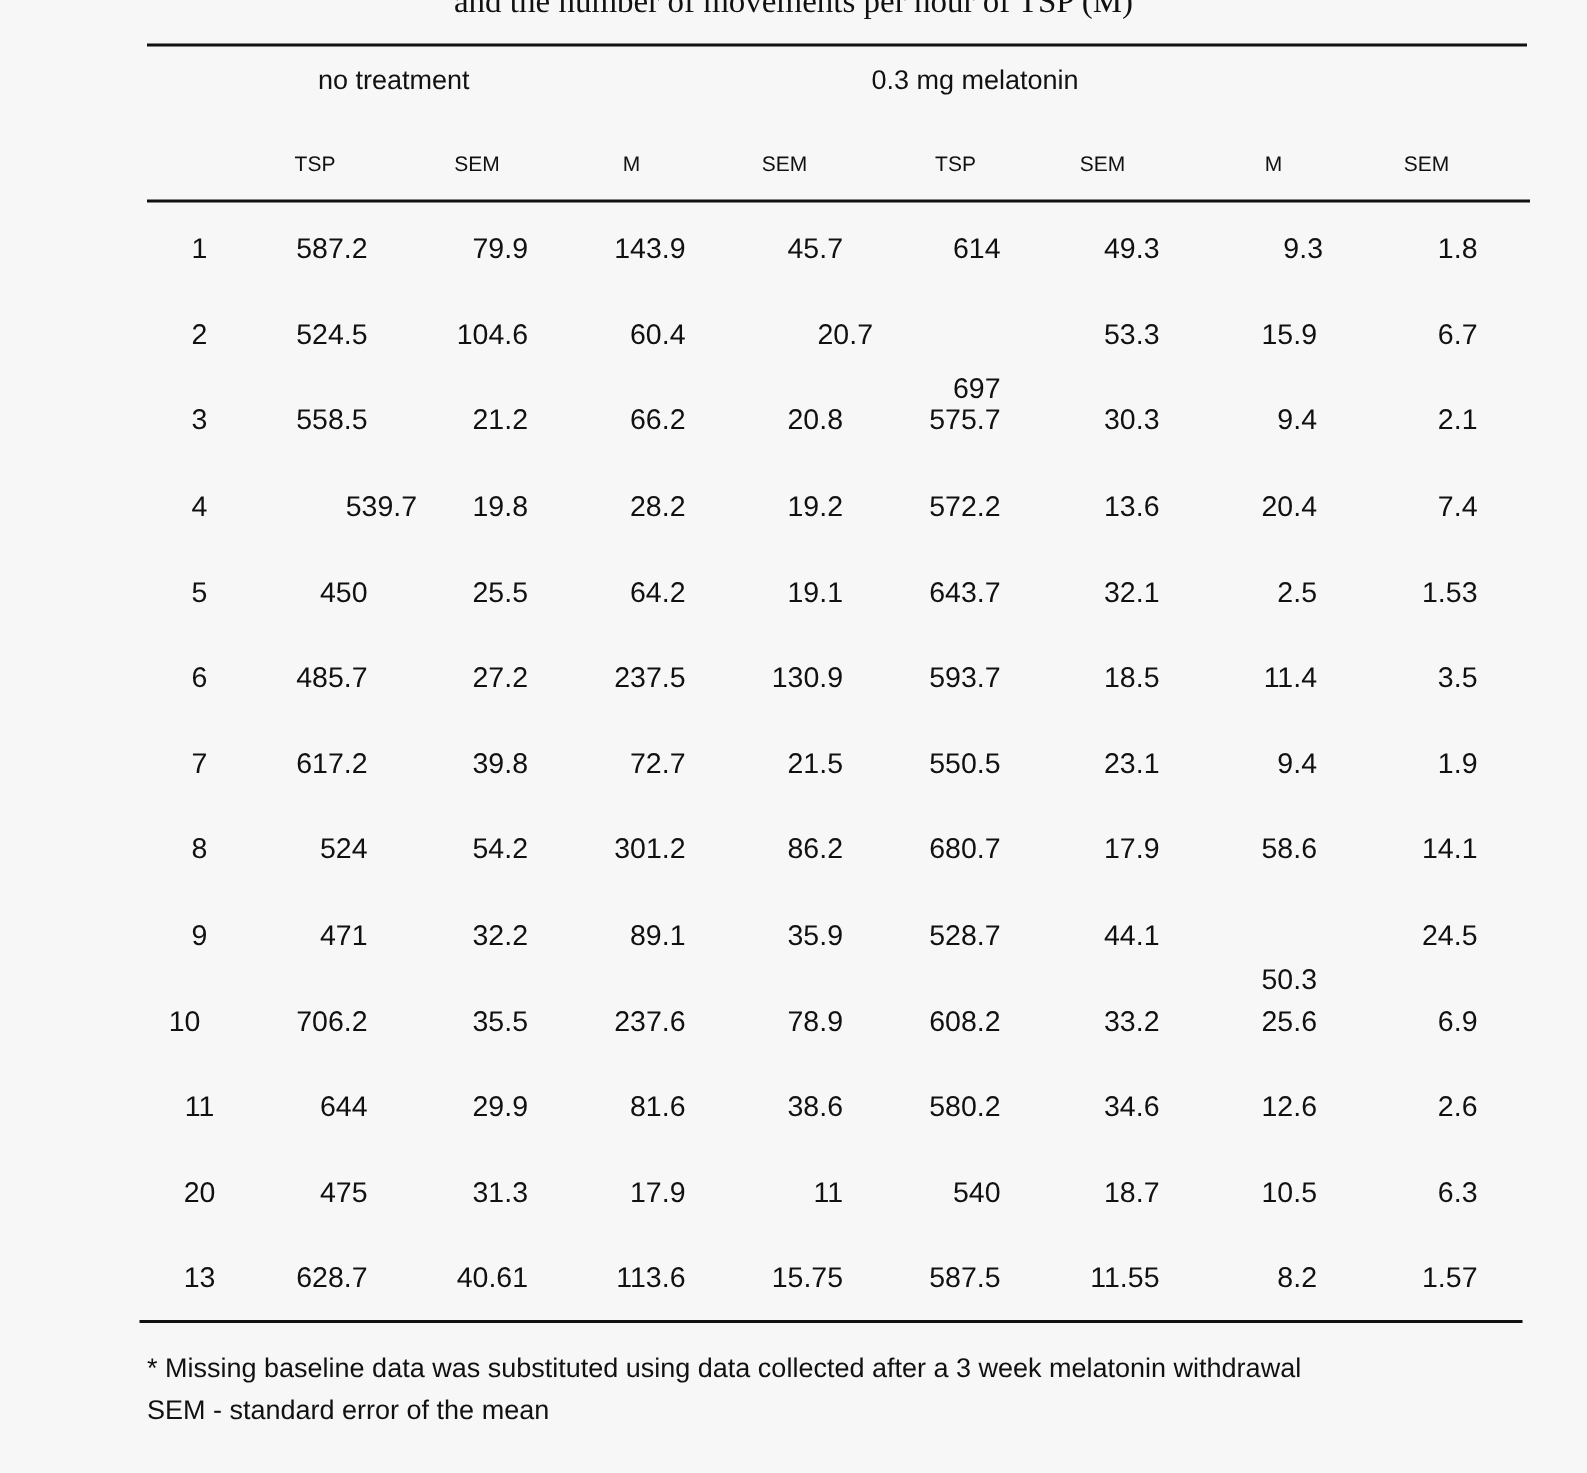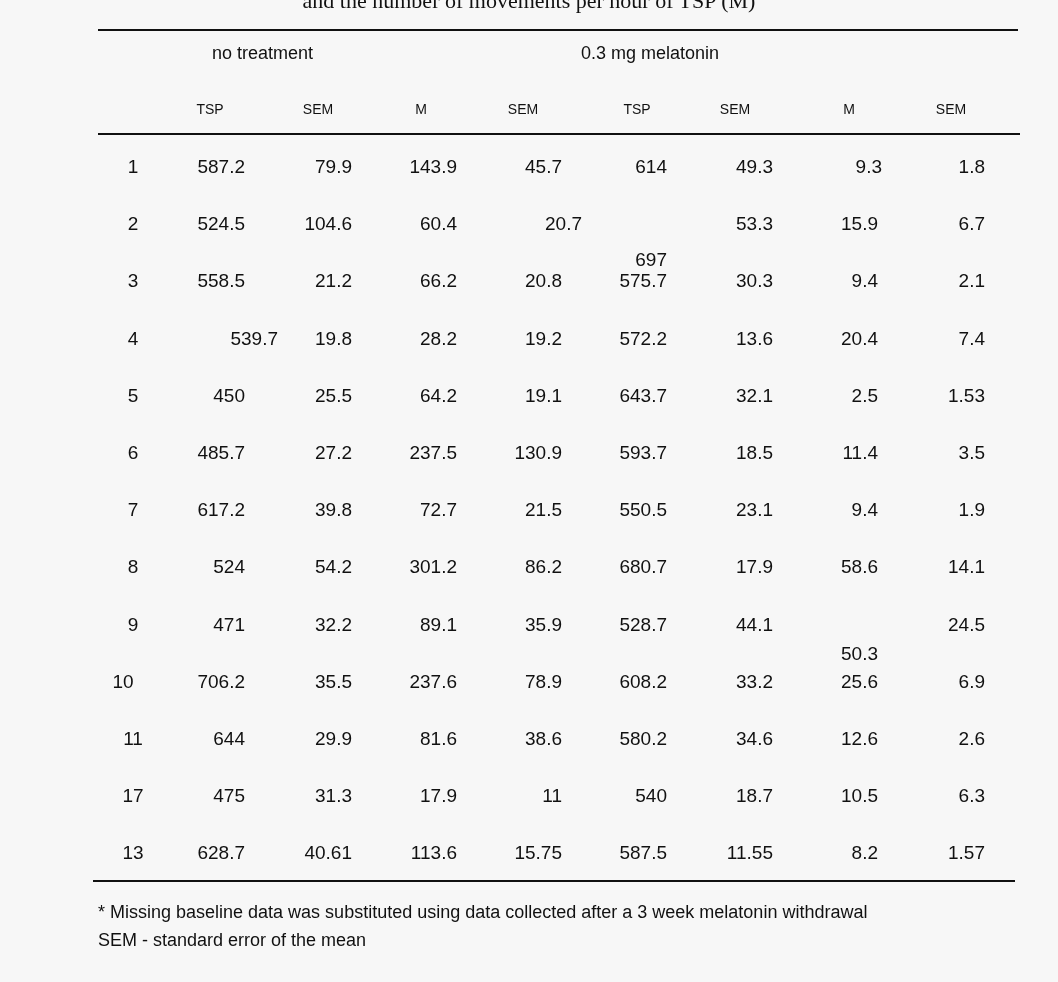--- a/index.html
+++ b/index.html
@@ -175,21 +175,21 @@
       <div class="cell" style="top: 728px; right: 813px;">644</div>
       <div class="cell" style="top: 728px; right: 706px;">29.9</div>
       <div class="cell" style="top: 728px; right: 601px;">81.6</div>
       <div class="cell" style="top: 728px; right: 496px;">38.6</div>
       <div class="cell" style="top: 728px; right: 391px;">580.2</div>
       <div class="cell" style="top: 728px; right: 285px;">34.6</div>
       <div class="cell" style="top: 728px; right: 180px;">12.6</div>
       <div class="cell" style="top: 728px; right: 73px;">2.6</div>
     </div>
     <div>
-      <div class="cell rownum" style="top: 785px; left: 113px;">17</div>
+      <div class="cell rownum" style="top: 785px; left: 113px;">20</div>
       <div class="cell" style="top: 785px; right: 813px;">475</div>
       <div class="cell" style="top: 785px; right: 706px;">31.3</div>
       <div class="cell" style="top: 785px; right: 601px;">17.9</div>
       <div class="cell" style="top: 785px; right: 496px;">11</div>
       <div class="cell" style="top: 785px; right: 391px;">540</div>
       <div class="cell" style="top: 785px; right: 285px;">18.7</div>
       <div class="cell" style="top: 785px; right: 180px;">10.5</div>
       <div class="cell" style="top: 785px; right: 73px;">6.3</div>
     </div>
     <div>

